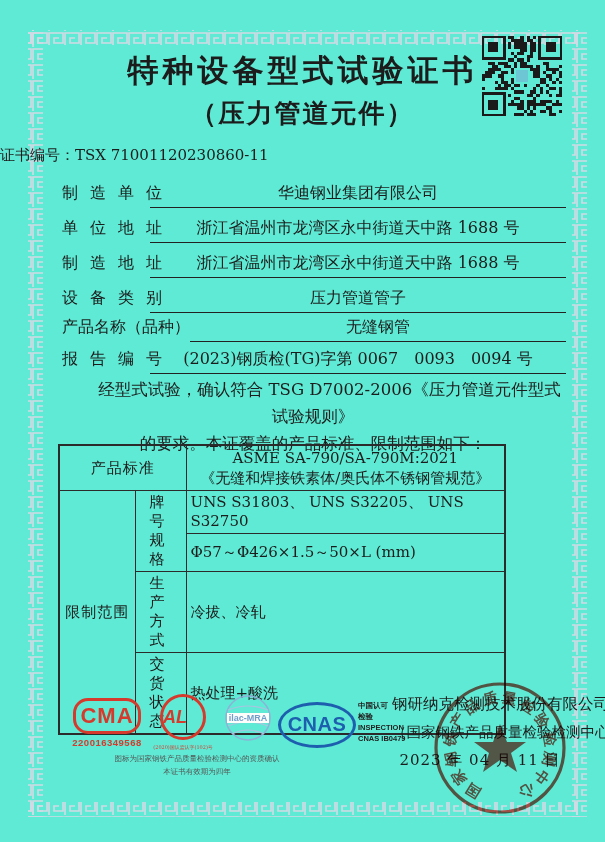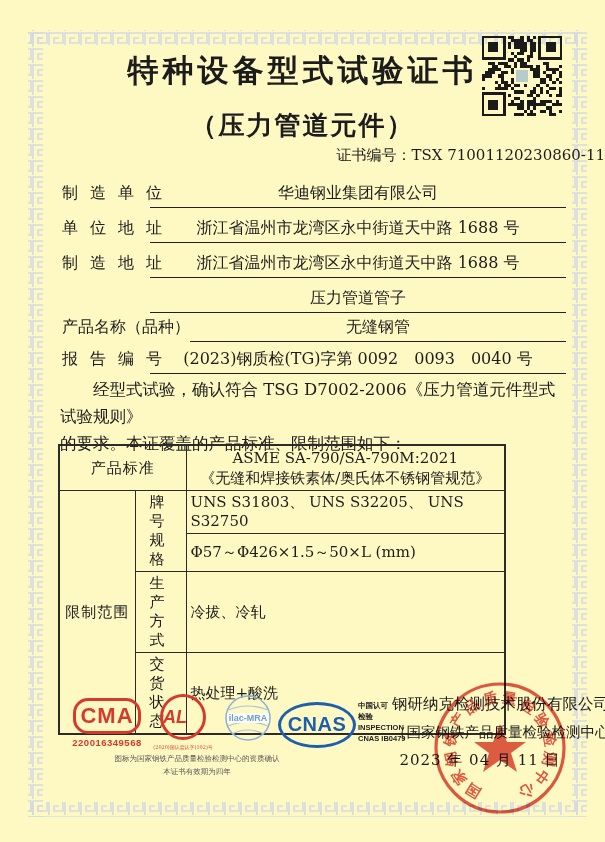--- a/index.html
+++ b/index.html
@@ -2,36 +2,36 @@
 <html style="--red: #d63a2c; --blue: #1d5fae; --ilacblue: #8db2d8; --stamp: #d5382c; --borderpat: #d3dae5; --ink: #1c1c1c;"><head>
 <meta charset="utf-8">
 <style>
   html,body{margin:0;padding:0;}
   body{
     width:605px;height:842px;background:#f6f6f4;
     font-family:"DejaVu Serif","Liberation Serif",serif;
     color:var(--ink,#1c1c1c);
     -webkit-font-smoothing:antialiased;
   }
-  .page{position:relative;width:605px;height:842px;background:#fef9c3;overflow:hidden;}
+  .page{position:relative;width:605px;height:842px;background:#5eead4;overflow:hidden;}
   .abs{position:absolute;}
   
   .title{left:0;top:50px;width:605px;text-align:center;font-size:31px;font-weight:bold;letter-spacing:4px;}
-  .subtitle{left:0;top:108px;width:605px;text-align:center;font-size:26px;font-weight:bold;letter-spacing:2px;}
-  .certline{left:0;top:146px;width:605px;text-align:right;font-size:15px;}
+  .subtitle{left:0;top:96px;width:605px;text-align:center;font-size:26px;font-weight:bold;letter-spacing:2px;}
+  .certline{left:0;top:146px;width:605px;text-align:left;font-size:15px;}
   .qr{left:482px;top:36px;width:80px;height:80px;}
   
   .frow{left:62px;width:504px;height:26px;font-size:16px;}
   .frow .lab{position:absolute;left:0;top:0;white-space:nowrap;text-align:center;}
   .frow .lab.spread{letter-spacing:12px;}
   .frow .val{position:absolute;top:0;right:0;text-align:center;border-bottom:1px solid #222;height:24px;white-space:nowrap;}
   .frow .val.w1{left:88px;}
   .frow .val.w2{left:128px;}
   
-  .statement{left:60px;top:376px;width:506px;font-size:16.5px;line-height:27px;}
+  .statement{left:60px;top:376px;width:506px;font-size:16.5px;line-height:27px;text-align:center;}
   .statement .ind{text-indent:2em;}
   
   table.spec{position:absolute;left:58px;top:444px;width:448px;border-collapse:collapse;table-layout:fixed;font-size:15px;}
   table.spec td{border:1px solid #2b2b2b;padding:2px 4px;vertical-align:middle;}
   table.spec{border:2px solid #2b2b2b;}
   td.stub{text-align:center;letter-spacing:1px;}
   td.stub2{text-align:center;line-height:19px;}
   td.stub2 span{letter-spacing:7px;}
   td.cval{text-align:left;padding-left:14px;}
   td.cstd{text-align:center;line-height:20px;}
@@ -289,29 +289,30 @@
   </div>
   <div class="abs frow" style="top:218px">
     <span class="lab spread">单位地址</span>
     <span class="val w1">浙江省温州市龙湾区永中街道天中路 1688 号</span>
   </div>
   <div class="abs frow" style="top:253px">
     <span class="lab spread">制造地址</span>
     <span class="val w1">浙江省温州市龙湾区永中街道天中路 1688 号</span>
   </div>
   <div class="abs frow" style="top:288px">
+    <span class="lab spread">设备类别</span>
     <span class="val w1">压力管道管子</span>
   </div>
   <div class="abs frow" style="top:317px">
     <span class="lab">产品名称（品种）</span>
     <span class="val w2">无缝钢管</span>
   </div>
   <div class="abs frow" style="top:349px">
     <span class="lab spread">报告编号</span>
-    <span class="val w1">(2023)钢质检(TG)字第 0092　0093　0040 号</span>
+    <span class="val w1">(2023)钢质检(TG)字第 0067　0093　0094 号</span>
   </div>
 
   <div class="abs statement">
     <div class="ind">经型式试验，确认符合 TSG D7002-2006《压力管道元件型式试验规则》</div>
     <div>的要求。本证覆盖的产品标准、限制范围如下：</div>
   </div>
 
   <table class="spec">
     <colgroup>
         <col style="width:76px">

